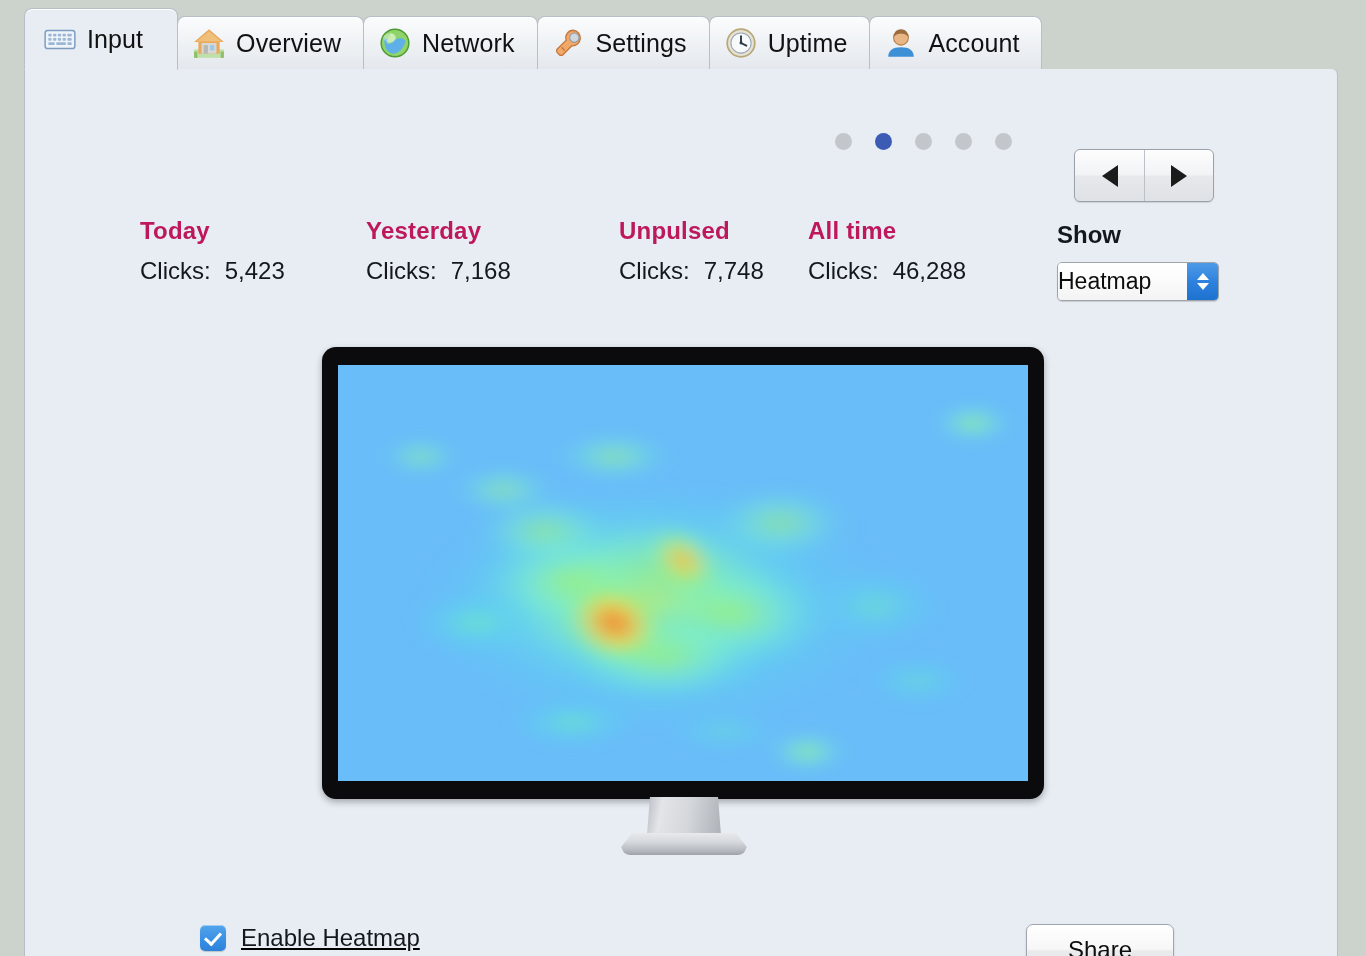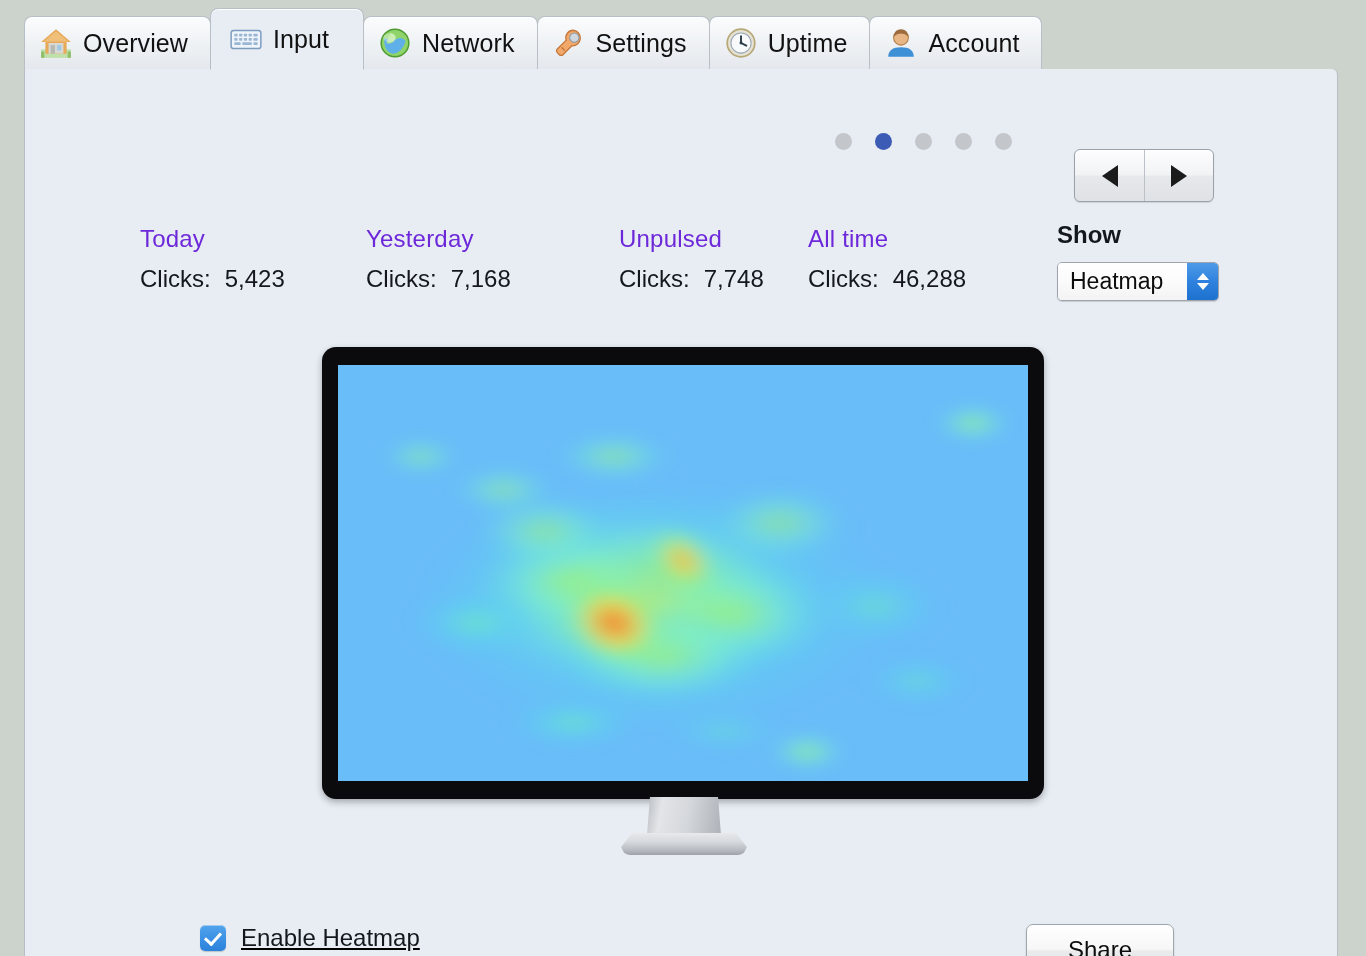--- a/index.html
+++ b/index.html
@@ -110,23 +110,22 @@
     cursor: default;
   }
   .pager-btn + .pager-btn { border-left: 1px solid #bcc1c7; }
   .tri { width: 0; height: 0; }
   .tri.left  { border-top: 11px solid transparent; border-bottom: 11px solid transparent; border-right: 16px solid #1b1b1b; }
   .tri.right { border-top: 11px solid transparent; border-bottom: 11px solid transparent; border-left: 16px solid #1b1b1b; }
 
   
   .stat { position: absolute; top: 148px; }
   .stat-title {
-    font-size: 24px; font-weight: normal; color: #6d28d9;
+    font-size: 24px; font-weight: bold; color: #be185d;
     letter-spacing: .2px;
-    margin-top: 8px;
   }
   .stat-row {
     margin-top: 12px;
     font-size: 24px; color: #14181c;
     display: flex; gap: 14px;
   }
   .stat-val { font-variant-numeric: tabular-nums; text-align: center; }
 
   #stat-0 { left: 115px; }
   #stat-1 { left: 341px; }
@@ -142,21 +141,21 @@
     border: 1px solid #9da4ab;
     border-radius: 5px;
     overflow: hidden;
     background: #fdfdfd;
     box-shadow: 0 1px 1px rgba(0,0,0,.14);
     cursor: default;
   }
   #show-value {
     flex: 1 1 auto;
     display: flex; align-items: center;
-    padding-left: 12px;
+    padding-left: 0;
     font-size: 23px; color: #0c0c0c;
     background: linear-gradient(#ffffff 0%, #fbfbfb 50%, #f3f3f3 100%);
   }
   #show-stepper {
     flex: 0 0 31px;
     background: linear-gradient(#4e9ae8 0%, #2e82de 50%, #1e72cf 100%);
     display: flex; flex-direction: column;
     align-items: center; justify-content: center;
     gap: 3px;
   }
@@ -235,34 +234,20 @@
     box-shadow: 0 1px 2px rgba(0,0,0,.16), inset 0 1px 0 #fff;
     cursor: default;
   }
 </style>
 </head>
 <body>
 
 <div id="window">
 
   <div id="tabbar">
-
-    <div class="tab">
-      <svg class="tab-icon" viewBox="0 0 32 32">
-        <rect x="2" y="22" width="28" height="8" fill="#bfe0a8"></rect>
-        <path d="M16 3 L30 15 L26 15 L26 26 L6 26 L6 15 L2 15 Z" fill="#e8a95a"></path>
-        <path d="M16 5 L27.5 14.6 L4.5 14.6 Z" fill="#f0bf7a"></path>
-        <rect x="9" y="16" width="14" height="10" fill="#d8d8d4"></rect>
-        <rect x="11" y="18" width="4" height="8" fill="#b8b8b2"></rect>
-        <rect x="17" y="18" width="4" height="5" fill="#9fc8e6"></rect>
-        <rect x="2" y="24" width="3" height="6" fill="#8fbf6a"></rect>
-        <rect x="27" y="24" width="3" height="6" fill="#8fbf6a"></rect>
-      </svg>
-      <span class="tab-label">Overview</span>
-    </div>
 
     <div class="tab active">
       <svg class="tab-icon" viewBox="0 0 32 32">
         <rect x="2" y="8" width="28" height="17" rx="2.5" fill="#eef4fa" stroke="#7d9cc0" stroke-width="1.4"></rect>
         <g fill="#9cb7d4">
           <rect x="5" y="11" width="3" height="2.6" rx="0.6"></rect>
           <rect x="9.5" y="11" width="3" height="2.6" rx="0.6"></rect>
           <rect x="14" y="11" width="3" height="2.6" rx="0.6"></rect>
           <rect x="18.5" y="11" width="3" height="2.6" rx="0.6"></rect>
           <rect x="23" y="11" width="4" height="2.6" rx="0.6"></rect>
@@ -270,20 +255,34 @@
           <rect x="9.5" y="15" width="3" height="2.6" rx="0.6"></rect>
           <rect x="14" y="15" width="3" height="2.6" rx="0.6"></rect>
           <rect x="18.5" y="15" width="3" height="2.6" rx="0.6"></rect>
           <rect x="23" y="15" width="4" height="2.6" rx="0.6"></rect>
           <rect x="5" y="19" width="6" height="2.6" rx="0.6"></rect>
           <rect x="12.5" y="19" width="9" height="2.6" rx="0.6"></rect>
           <rect x="23" y="19" width="4" height="2.6" rx="0.6"></rect>
         </g>
       </svg>
       <span class="tab-label">Input</span>
+    </div>
+
+    <div class="tab">
+      <svg class="tab-icon" viewBox="0 0 32 32">
+        <rect x="2" y="22" width="28" height="8" fill="#bfe0a8"></rect>
+        <path d="M16 3 L30 15 L26 15 L26 26 L6 26 L6 15 L2 15 Z" fill="#e8a95a"></path>
+        <path d="M16 5 L27.5 14.6 L4.5 14.6 Z" fill="#f0bf7a"></path>
+        <rect x="9" y="16" width="14" height="10" fill="#d8d8d4"></rect>
+        <rect x="11" y="18" width="4" height="8" fill="#b8b8b2"></rect>
+        <rect x="17" y="18" width="4" height="5" fill="#9fc8e6"></rect>
+        <rect x="2" y="24" width="3" height="6" fill="#8fbf6a"></rect>
+        <rect x="27" y="24" width="3" height="6" fill="#8fbf6a"></rect>
+      </svg>
+      <span class="tab-label">Overview</span>
     </div>
 
     <div class="tab">
       <svg class="tab-icon" viewBox="0 0 32 32">
         <circle cx="16" cy="16" r="13" fill="#8fd46a" stroke="#4e9a33" stroke-width="1.4"></circle>
         <path d="M6 11 q6 4 12 1 q5 -2 8 2 q-3 11 -12 12 q-9 -2 -8 -15 Z" fill="#5fb0e8"></path>
         <path d="M12 6 q6 2 4 7 q-3 5 -8 3" fill="#b4e695" opacity="0.9"></path>
         <ellipse cx="11" cy="11" rx="6" ry="4" fill="#ffffff" opacity="0.35"></ellipse>
       </svg>
       <span class="tab-label">Network</span>

